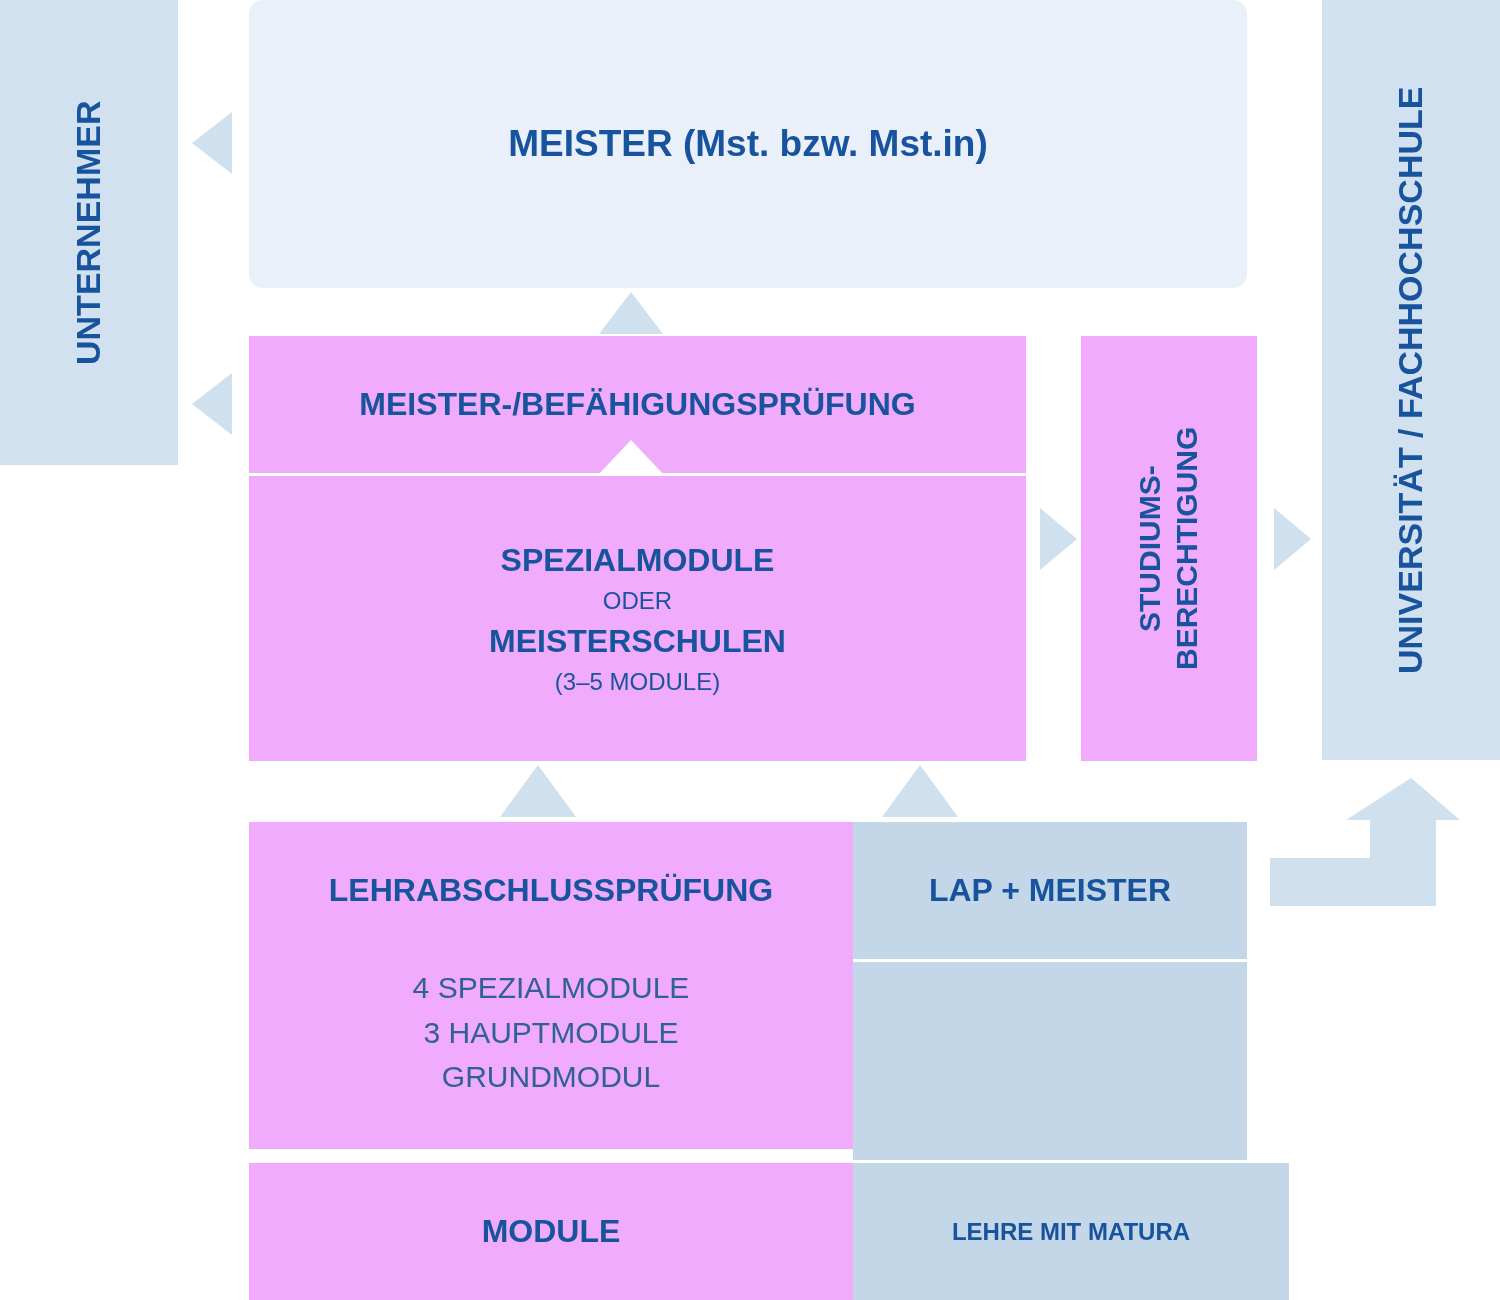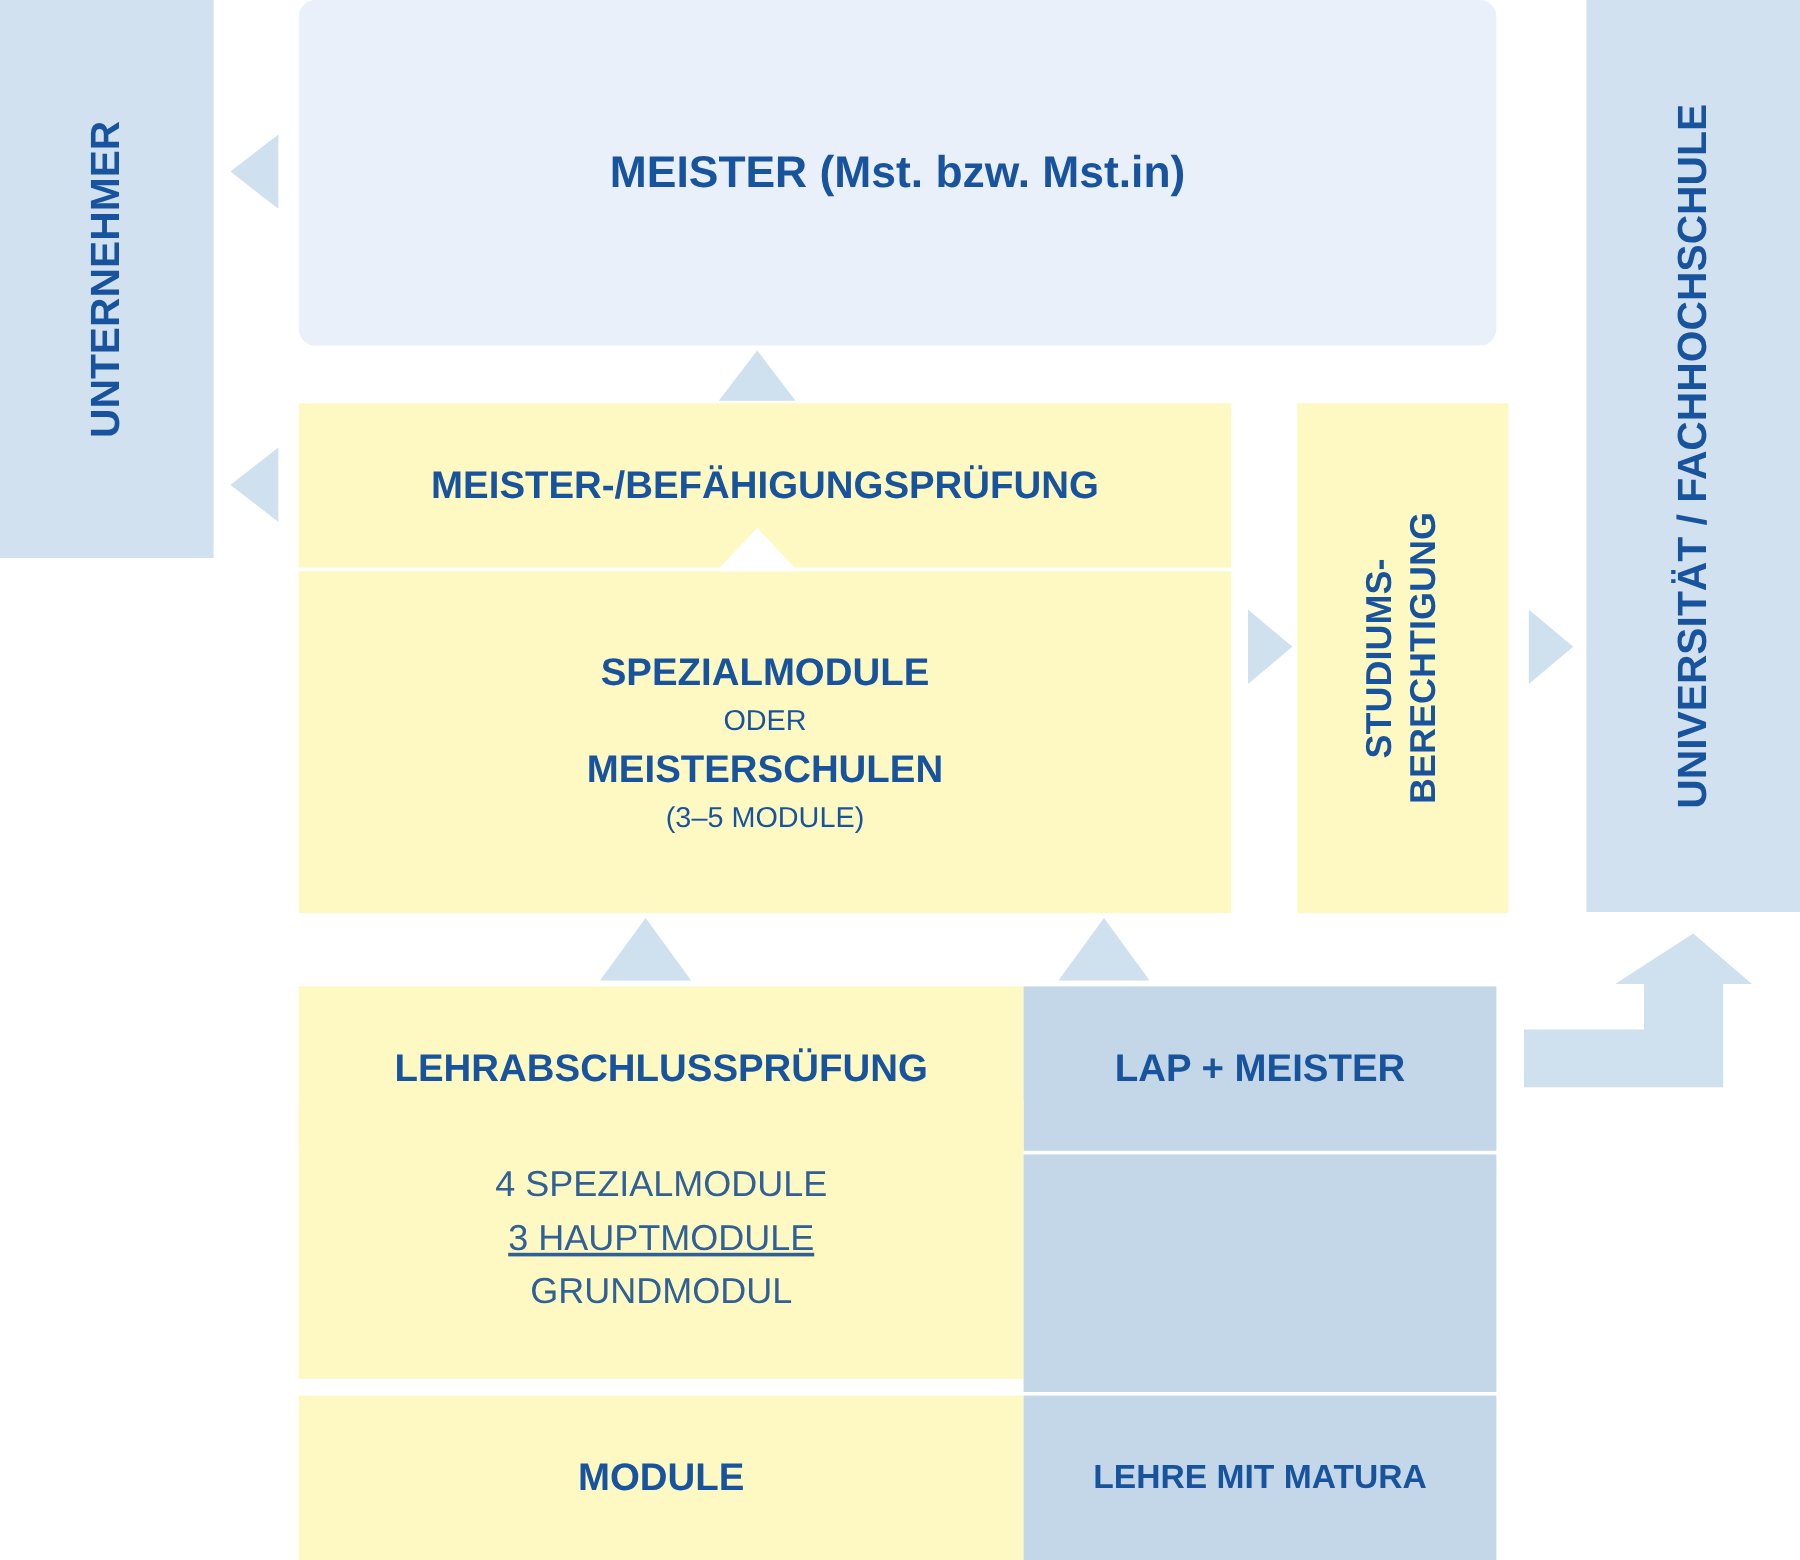--- a/index.html
+++ b/index.html
@@ -25,21 +25,21 @@
     justify-content: center;
     text-align: center;
     color: #18539d;
     line-height: 1.22;
   }
   .vert {
     writing-mode: vertical-rl;
     transform: rotate(180deg);
   }
   .b-pale   { background: #e9f0f9; border-radius: 14px; }
-  .b-light  { background: #fef9c3; }
+  .b-light  { background: #f0abfc; }
   .b-mid    { background: #d2e1f0; }
   .b-dark   { background: #c3d7e8; }
 
   .t-bold { font-weight: bold; }
   .t34 { font-size: 34px; }
 
   .stack {
     display: block;
     width: 100%;
   }
@@ -102,32 +102,32 @@
     <span>LEHRABSCHLUSSPRÜFUNG</span>
   </div>
 
   <div class="box b-dark t-bold" style="left:853px; top:822px; width:394px; height:137px; font-size:32px;">
     <span>LAP + MEISTER</span>
   </div>
 
   <div class="box b-light" style="left:249px; top:917px; width:604px; height:232px;">
     <span class="modlist">
       <span style="display:block;">4 SPEZIALMODULE</span>
-      <span style="display:block;text-decoration:underline;">3 HAUPTMODULE</span>
+      <span style="display:block;">3 HAUPTMODULE</span>
       <span style="display:block;">GRUNDMODUL</span>
     </span>
   </div>
 
   <div class="box b-dark" style="left:853px; top:962px; width:394px; height:198px;"></div>
 
   <div class="box b-light t-bold" style="left:249px; top:1163px; width:604px; height:137px; font-size:32px;">
     <span>MODULE</span>
   </div>
 
-  <div class="box b-dark t-bold" style="left:853px; top:1163px; width:394px; height:137px; font-size:28px;">
+  <div class="box b-dark t-bold" style="left:853px; top:1163px; width:436px; height:137px; font-size:24px;">
     <span>LEHRE MIT MATURA</span>
   </div>
 
   <div class="arrow" style="left:192px; top:112px;">
     <svg width="58" height="62" viewBox="0 0 58 62" aria-hidden="true">
       <polygon points="0,31 40,0 40,62" fill="#cfe0ee"></polygon>
     </svg>
   </div>
 
   <div class="arrow" style="left:192px; top:373px;">

